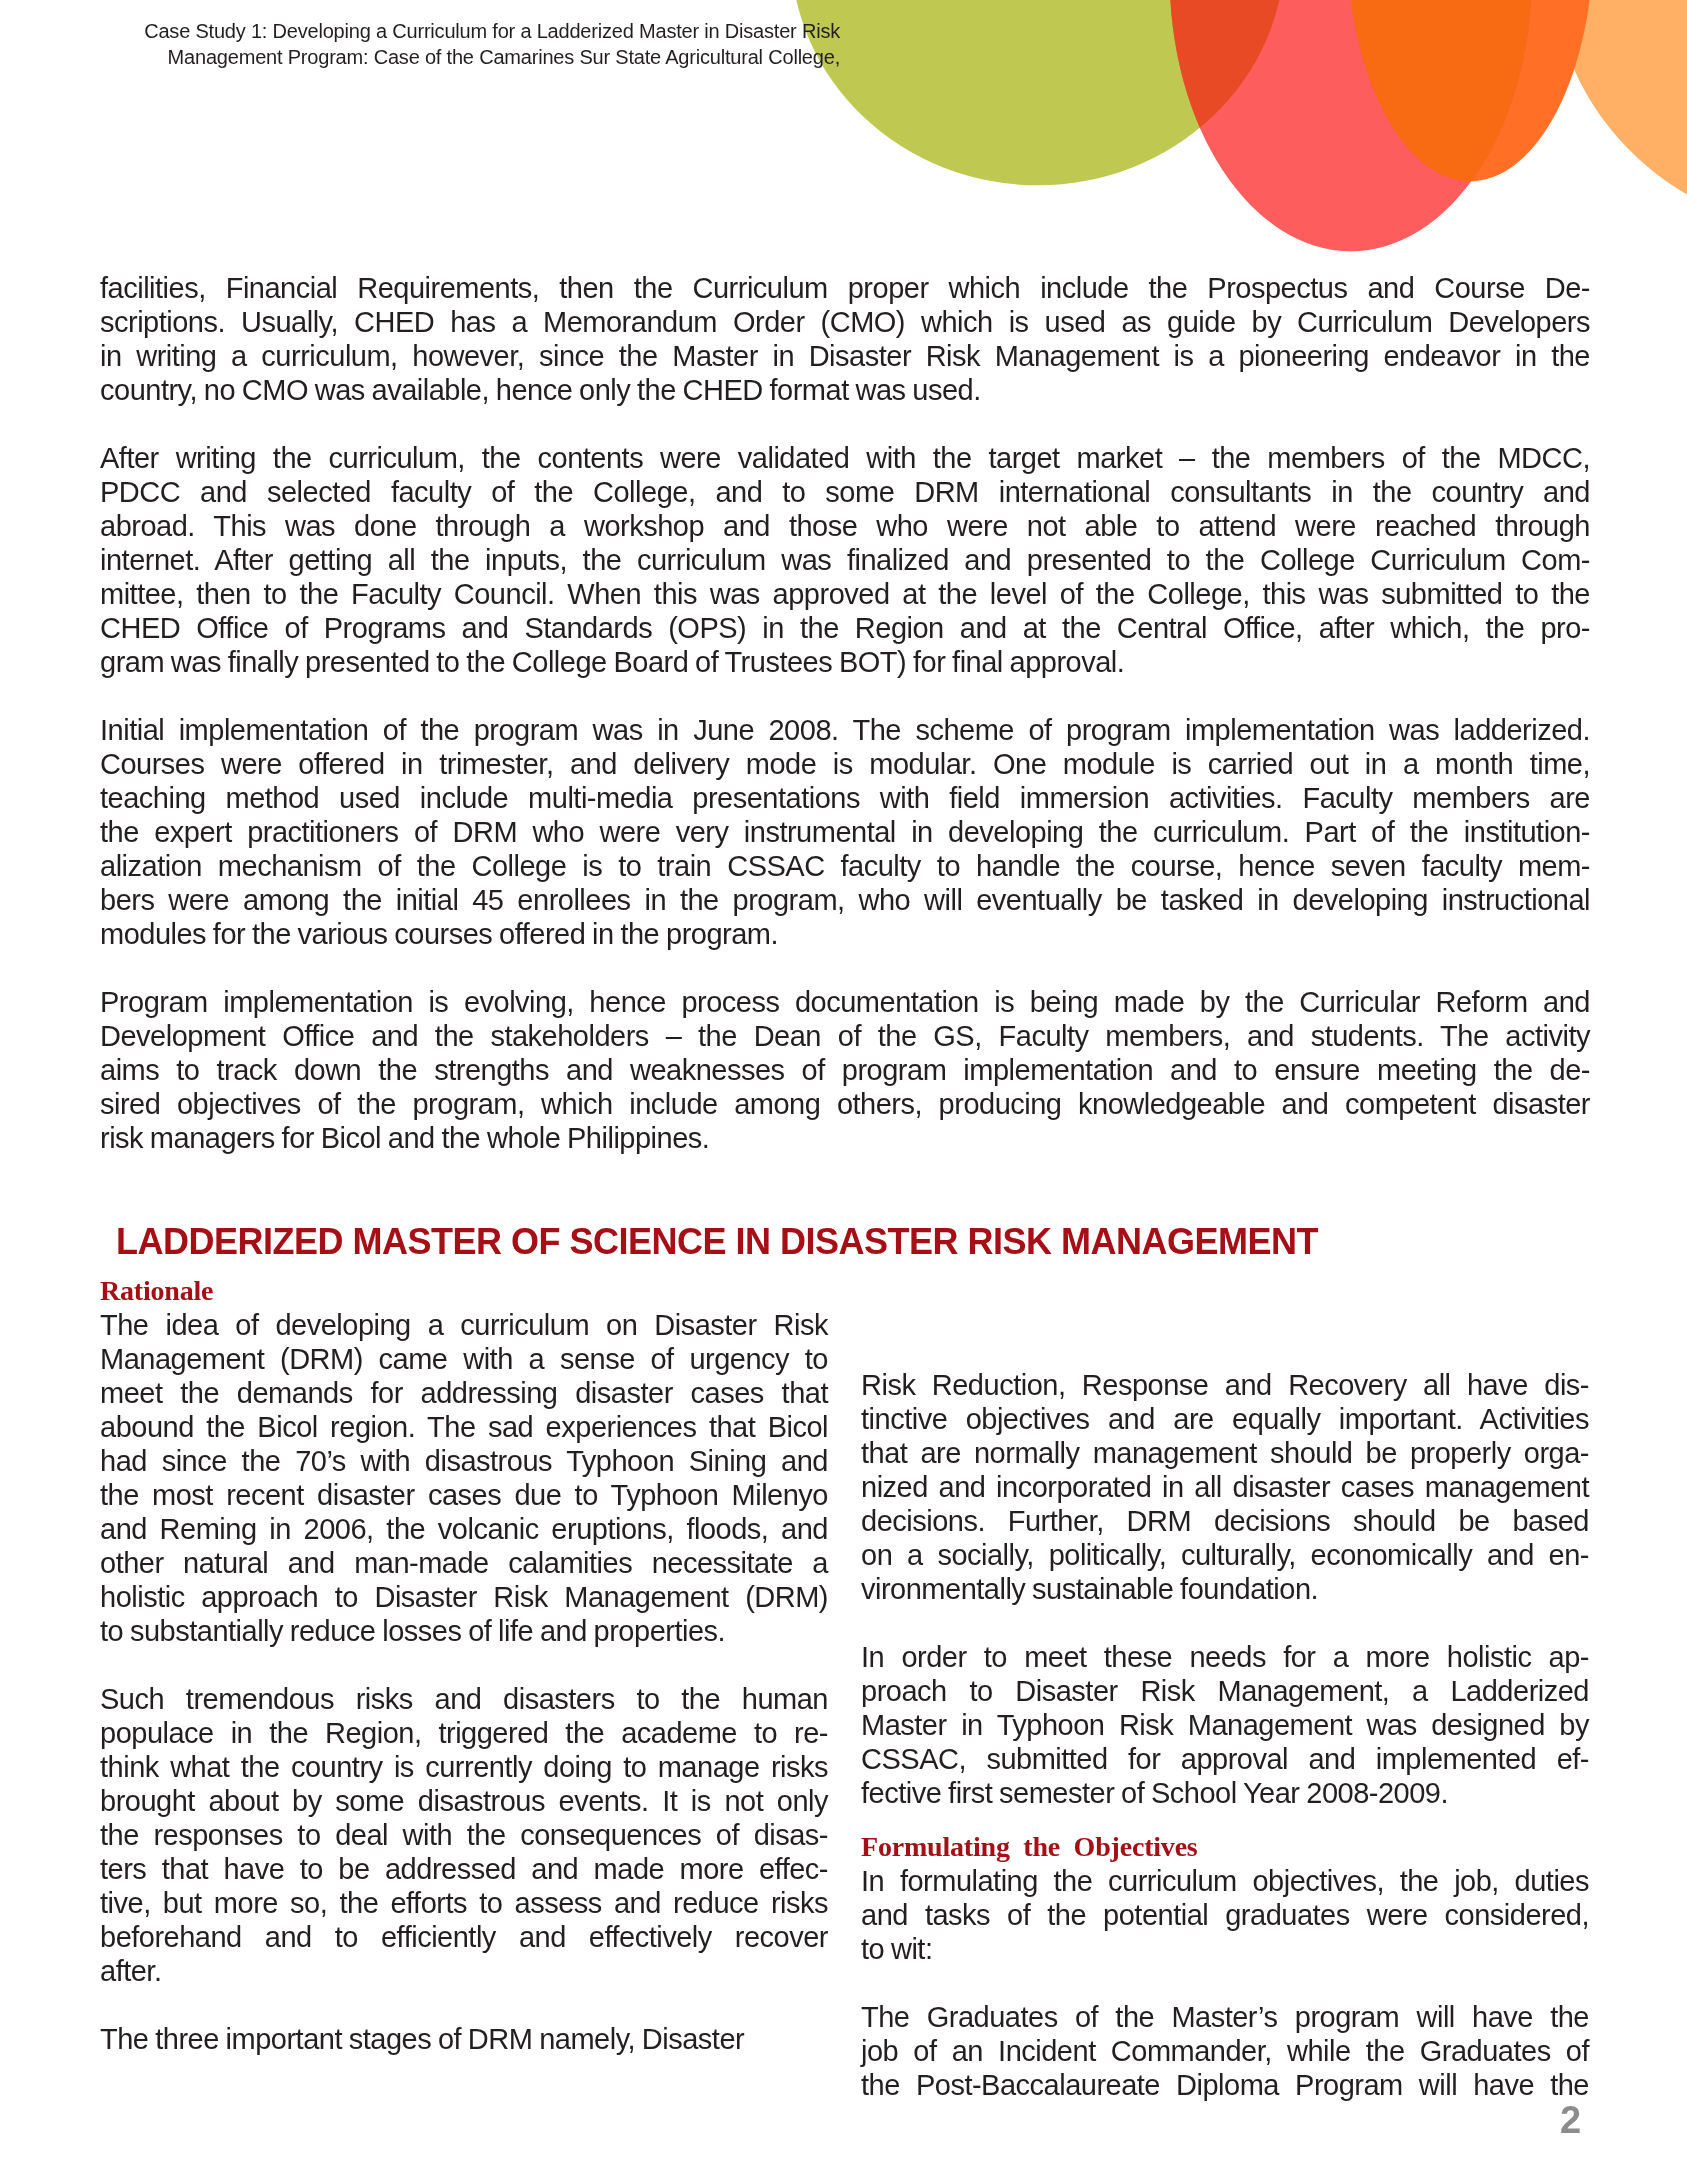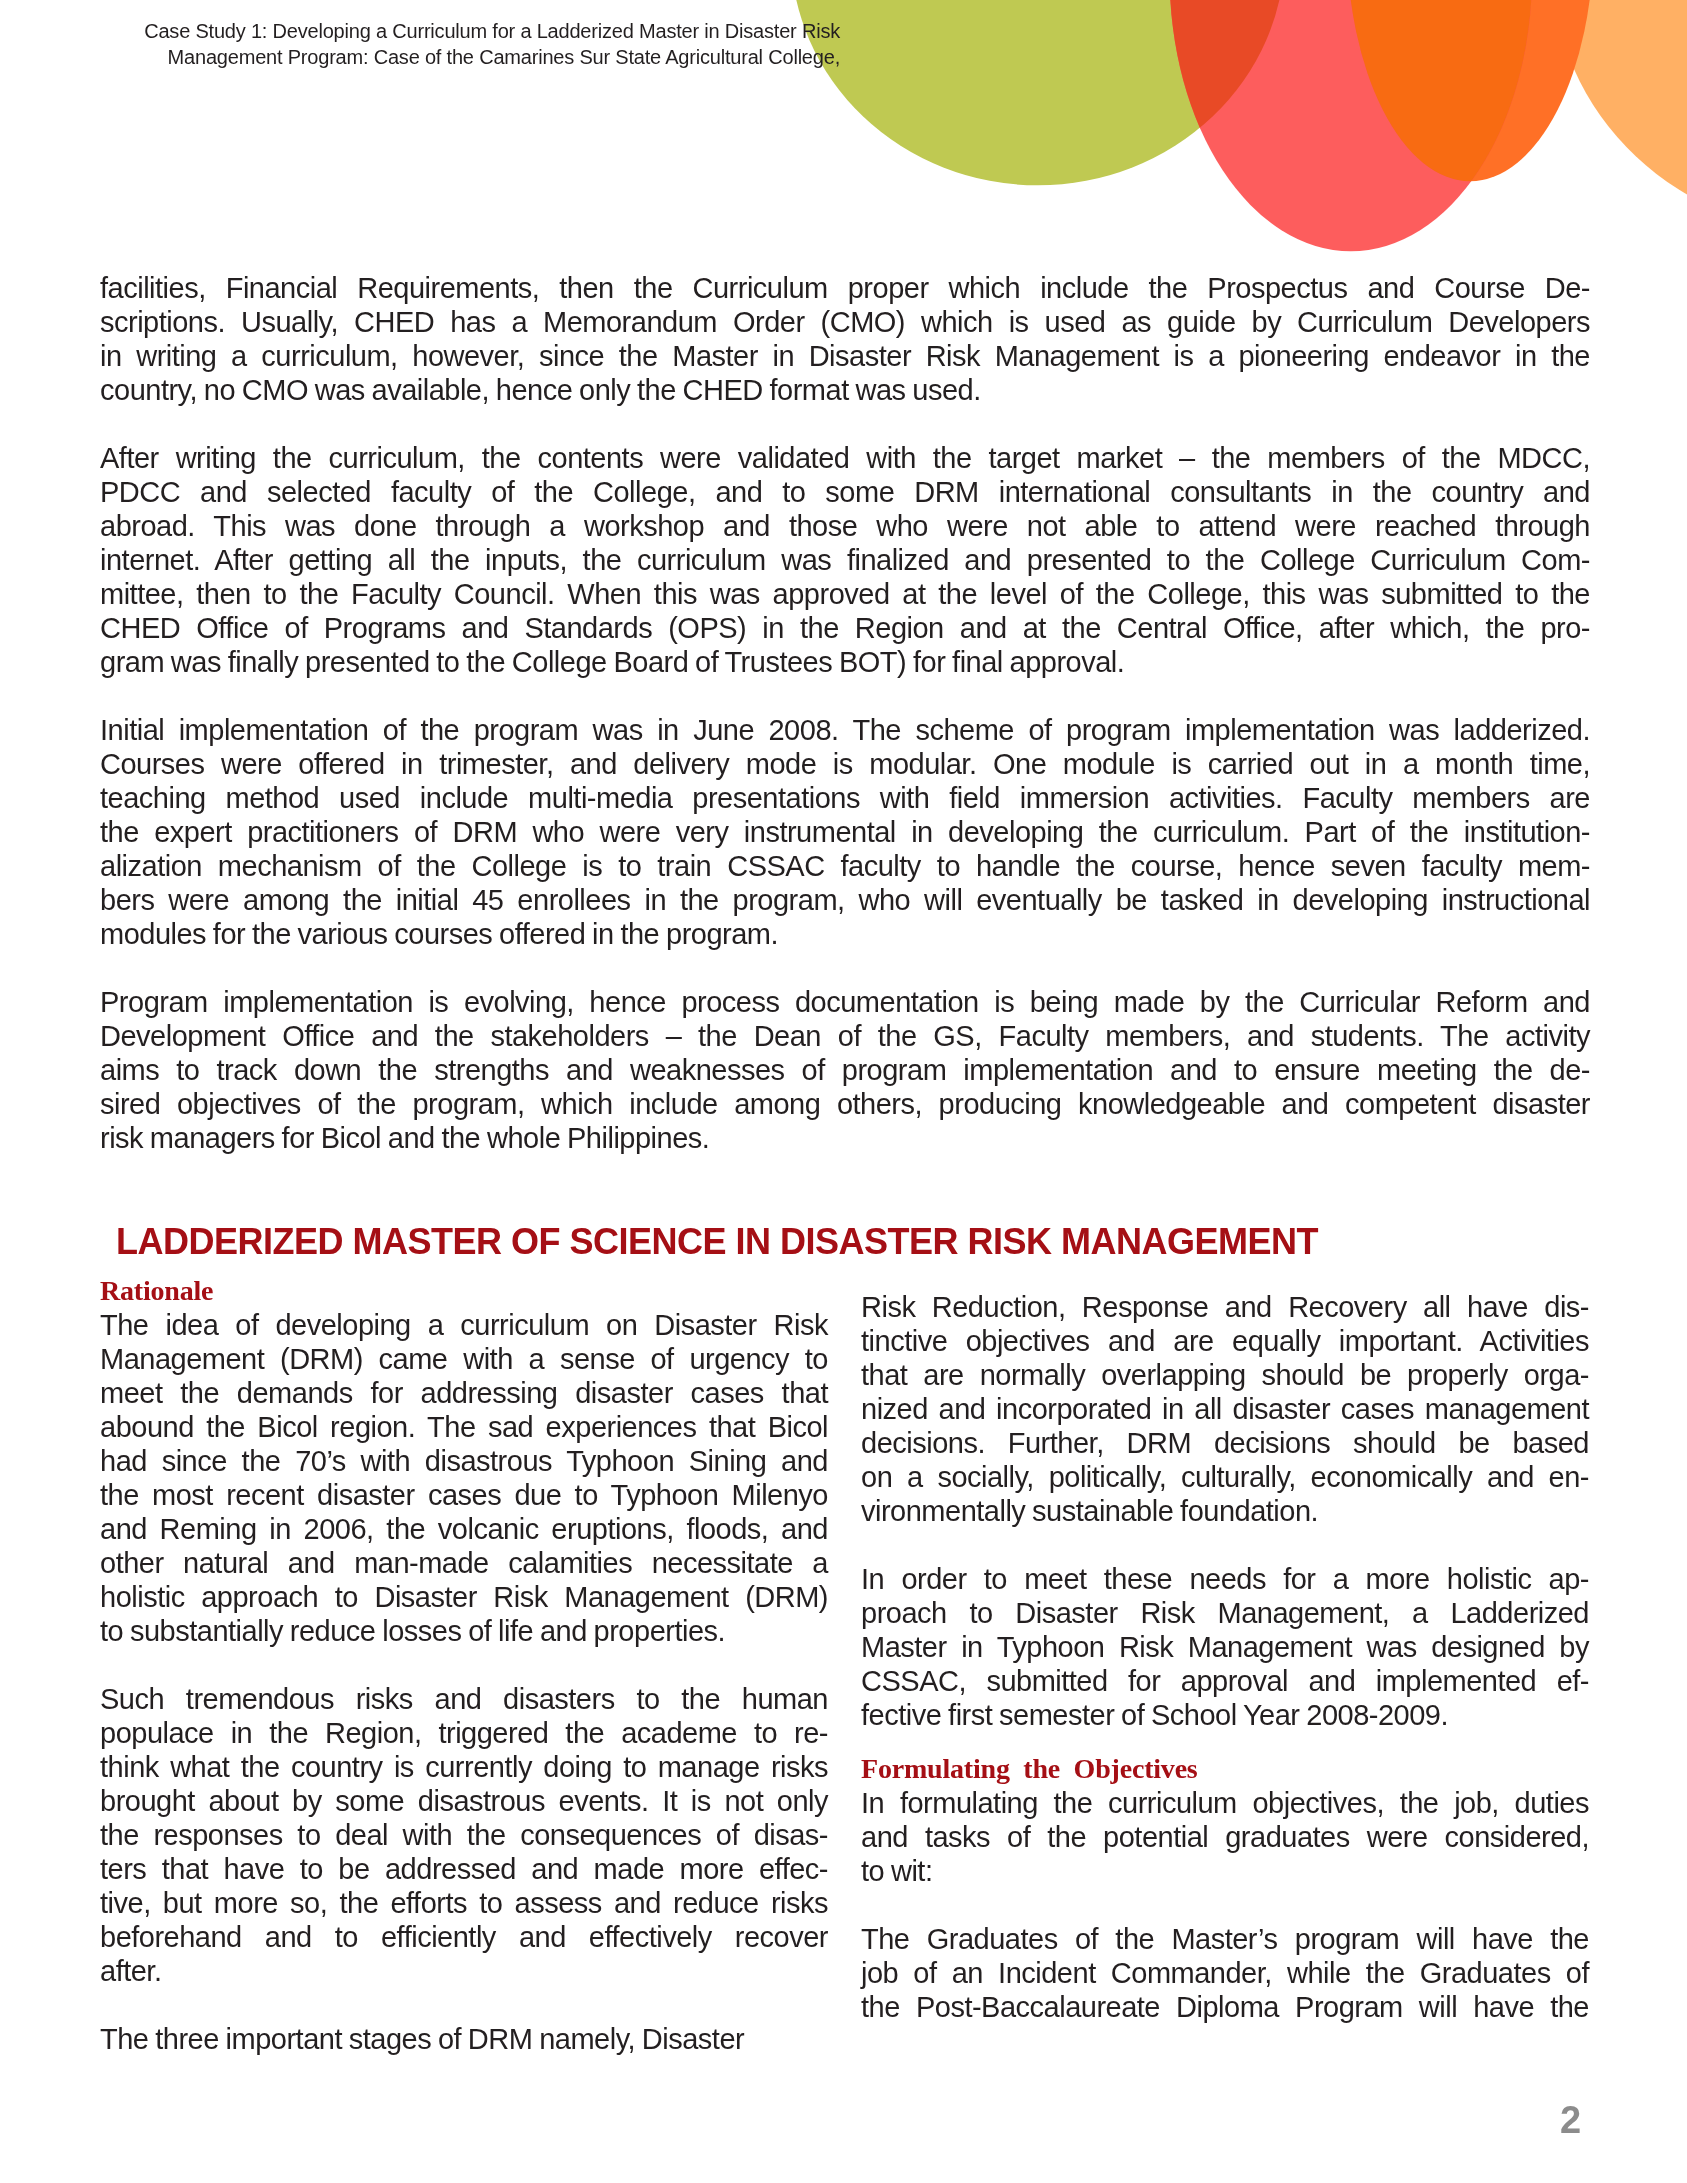--- a/index.html
+++ b/index.html
@@ -105,25 +105,25 @@
       <span class="line">ters that have to be addressed and made more effec-</span>
       <span class="line">tive, but more so, the efforts to assess and reduce risks</span>
       <span class="line">beforehand and to efficiently and effectively recover</span>
       <span class="line last">after.</span>
     </div>
   <div class="para">
       <span class="line last">The three important stages of DRM namely, Disaster</span>
     </div>
 </div>
 
-<div class="col" style="left: 861px; top: 1290px;">
+<div class="col" style="left: 861px; top: 1368px;">
   <div class="para">
       <span class="line">Risk Reduction, Response and Recovery all have dis-</span>
       <span class="line">tinctive objectives and are equally important. Activities</span>
-      <span class="line">that are normally overlapping should be properly orga-</span>
+      <span class="line">that are normally management should be properly orga-</span>
       <span class="line">nized and incorporated in all disaster cases management</span>
       <span class="line">decisions.   Further, DRM decisions should be based</span>
       <span class="line">on a socially, politically, culturally, economically and en-</span>
       <span class="line last">vironmentally  sustainable  foundation.</span>
     </div>
   <div class="para" style="margin-bottom: 20px;">
       <span class="line">In order to meet these needs for a more holistic ap-</span>
       <span class="line">proach to Disaster Risk Management, a Ladderized</span>
       <span class="line">Master in Typhoon Risk Management was designed by</span>
       <span class="line">CSSAC, submitted for approval and implemented ef-</span>

